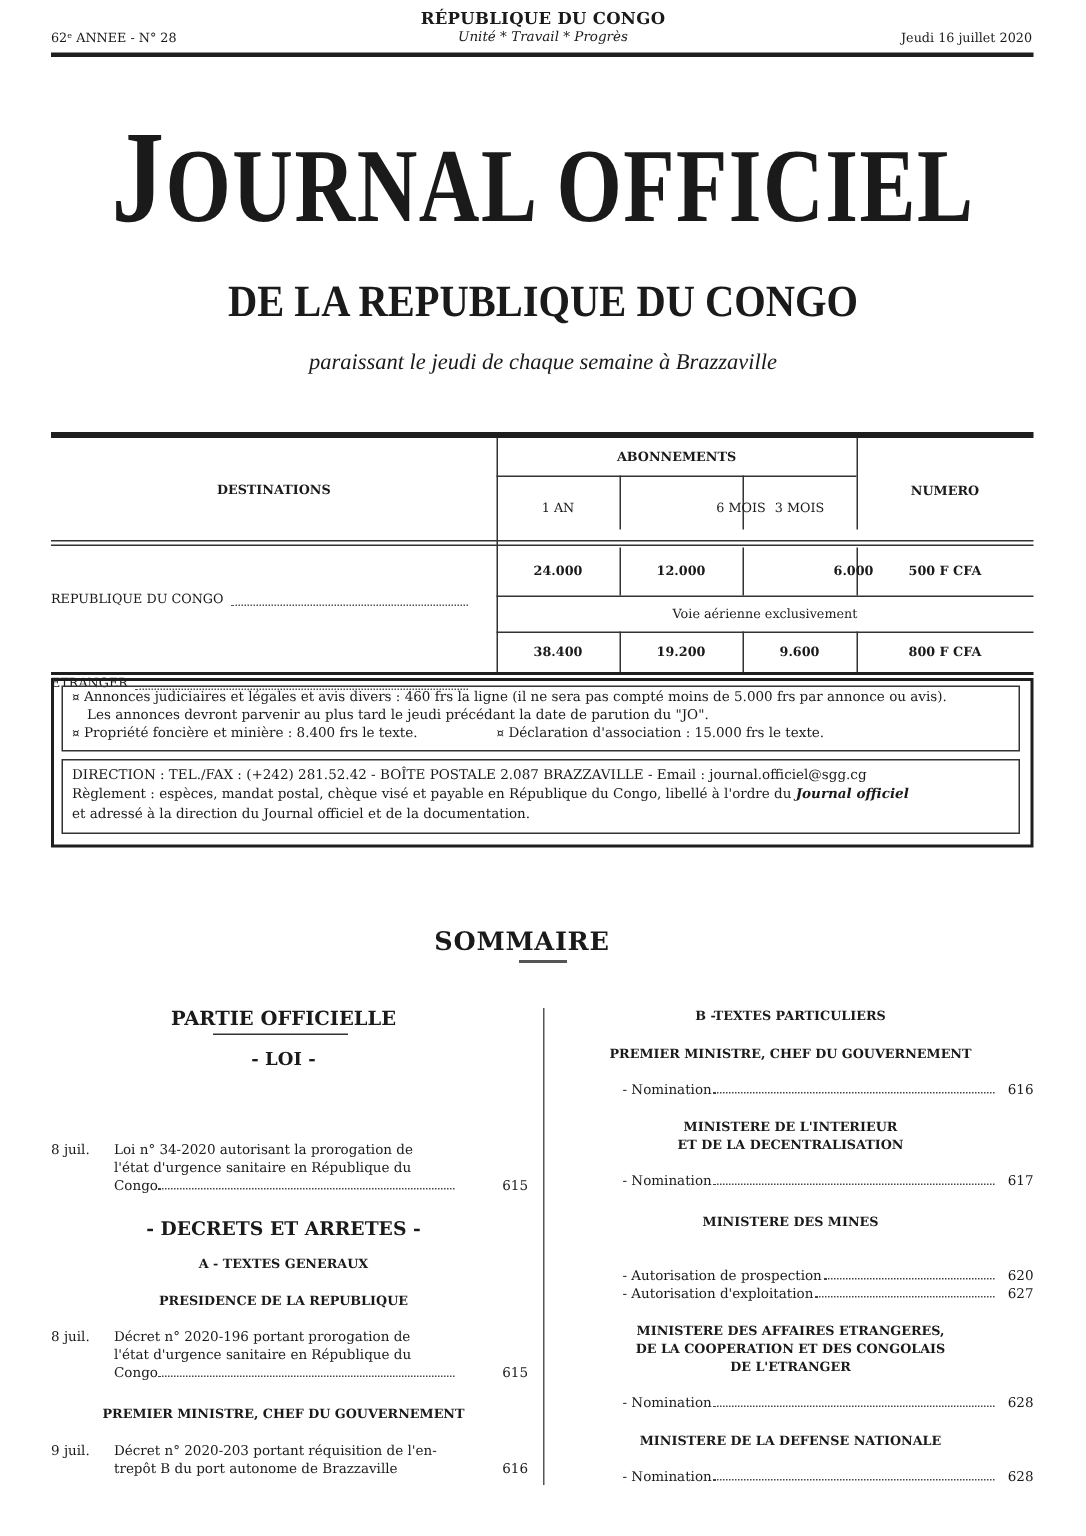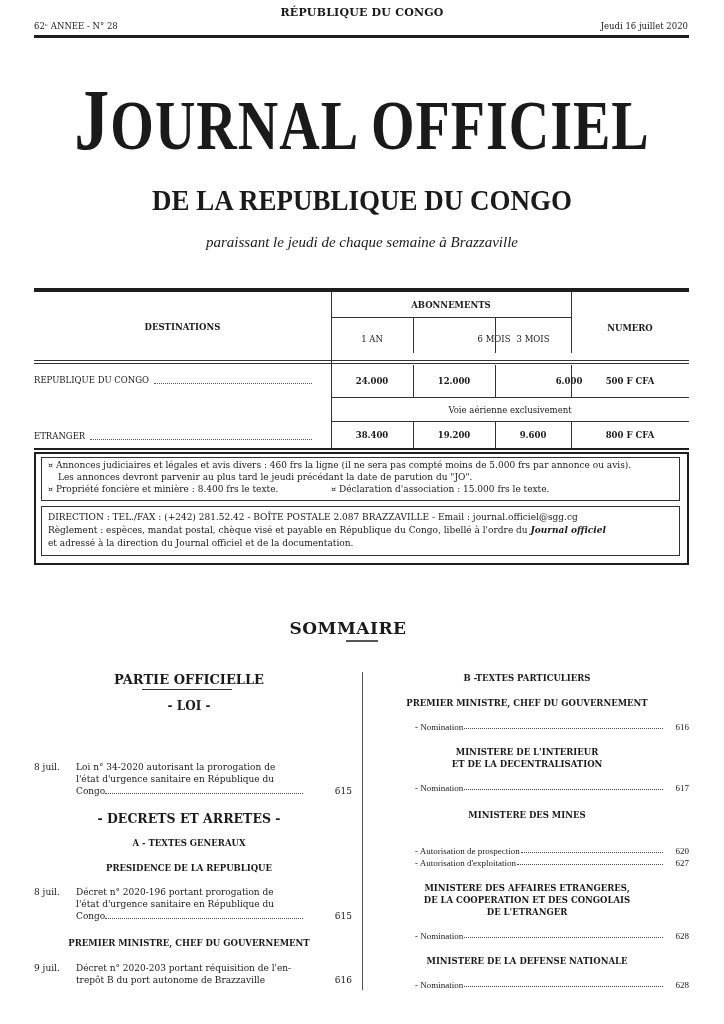--- a/index.html
+++ b/index.html
@@ -29,21 +29,21 @@
     }
     .tagline {
       left: 0; width: 724px; top: 234px; text-align: center;
       font-family: "Liberation Serif", "DejaVu Serif", serif; font-style: italic; font-size: 15px;
     }
     .subs-top { left: 34px; width: 655px; top: 288px; height: 4px; background: #1e1e1e; }
     .cell { position: absolute; display: flex; align-items: center; justify-content: center; font-size: 8.5px; }
     .bold { font-weight: bold; }
     .vl { position: absolute; width: 1px; background: #333; }
     .hl { position: absolute; height: 1px; background: #333; }
-    .dest-label { position: absolute; font-size: 8.5px; display: flex; align-items: center; }
+    .dest-label { position: absolute; font-size: 8.5px; display: flex; align-items: center; margin-top: 20px; }
     .dots { flex: 1; border-bottom: 1px dotted #555; margin-left: 5px; height: 7px; }
 
     
     .frame { left: 34px; top: 452px; width: 651px; height: 109px; border: 2px solid #1e1e1e; }
     .box1 { left: 41px; top: 457px; width: 637px; height: 42px; border: 1px solid #333; }
     .box2 { left: 41px; top: 506px; width: 637px; height: 48px; border: 1px solid #333; }
     .notice-line { position: absolute; font-size: 9px; white-space: nowrap; }
     .sq { font-size: 8px; }
 
     
@@ -60,31 +60,32 @@
     .h-loi { font-size: 12px; }
     .h-sub { font-size: 8.5px; }
     .h-decrets { font-size: 12.5px; }
 
     .entry { position: absolute; font-size: 9px; line-height: 12px; }
     .entry .date { position: absolute; left: 0; top: 0; }
     .entry .txt { position: absolute; left: 42px; width: 232px; }
     .entry .pg { position: absolute; right: 0; bottom: 0; }
     .leader { border-bottom: 1px dotted #444; display: inline-block; vertical-align: baseline; height: 2px; }
 
-    .nom { position: absolute; font-size: 9px; display: flex; align-items: flex-end; font-family: Liberation Serif, serif; }
+    .nom { position: absolute; font-size: 9px; display: flex; align-items: flex-end; }
     .nom .lbl { white-space: nowrap; }
     .nom .fill { flex: 1; border-bottom: 1px dotted #444; margin: 0 4px 3px 1px; }
     .nom .pg { width: 22px; text-align: right; }
   </style>
 </head>
 <body>
 
 <div class="abs hdr-left">62ᵉ ANNEE - N° 28</div>
 <div class="abs hdr-center">
   <div class="rep">RÉPUBLIQUE DU CONGO</div>
+  <div class="motto">Unité * Travail * Progrès</div>
 </div>
 <div class="abs hdr-right">Jeudi 16 juillet 2020</div>
 <div class="abs hdr-rule"></div>
 
 <div class="abs masthead">
   <span class="big">J</span><span>OURNAL OFFICIEL</span>
 </div>
 <div class="abs subtitle">DE LA REPUBLIQUE DU CONGO</div>
 <div class="abs tagline">paraissant le jeudi de chaque semaine à Brazzaville</div>
 

